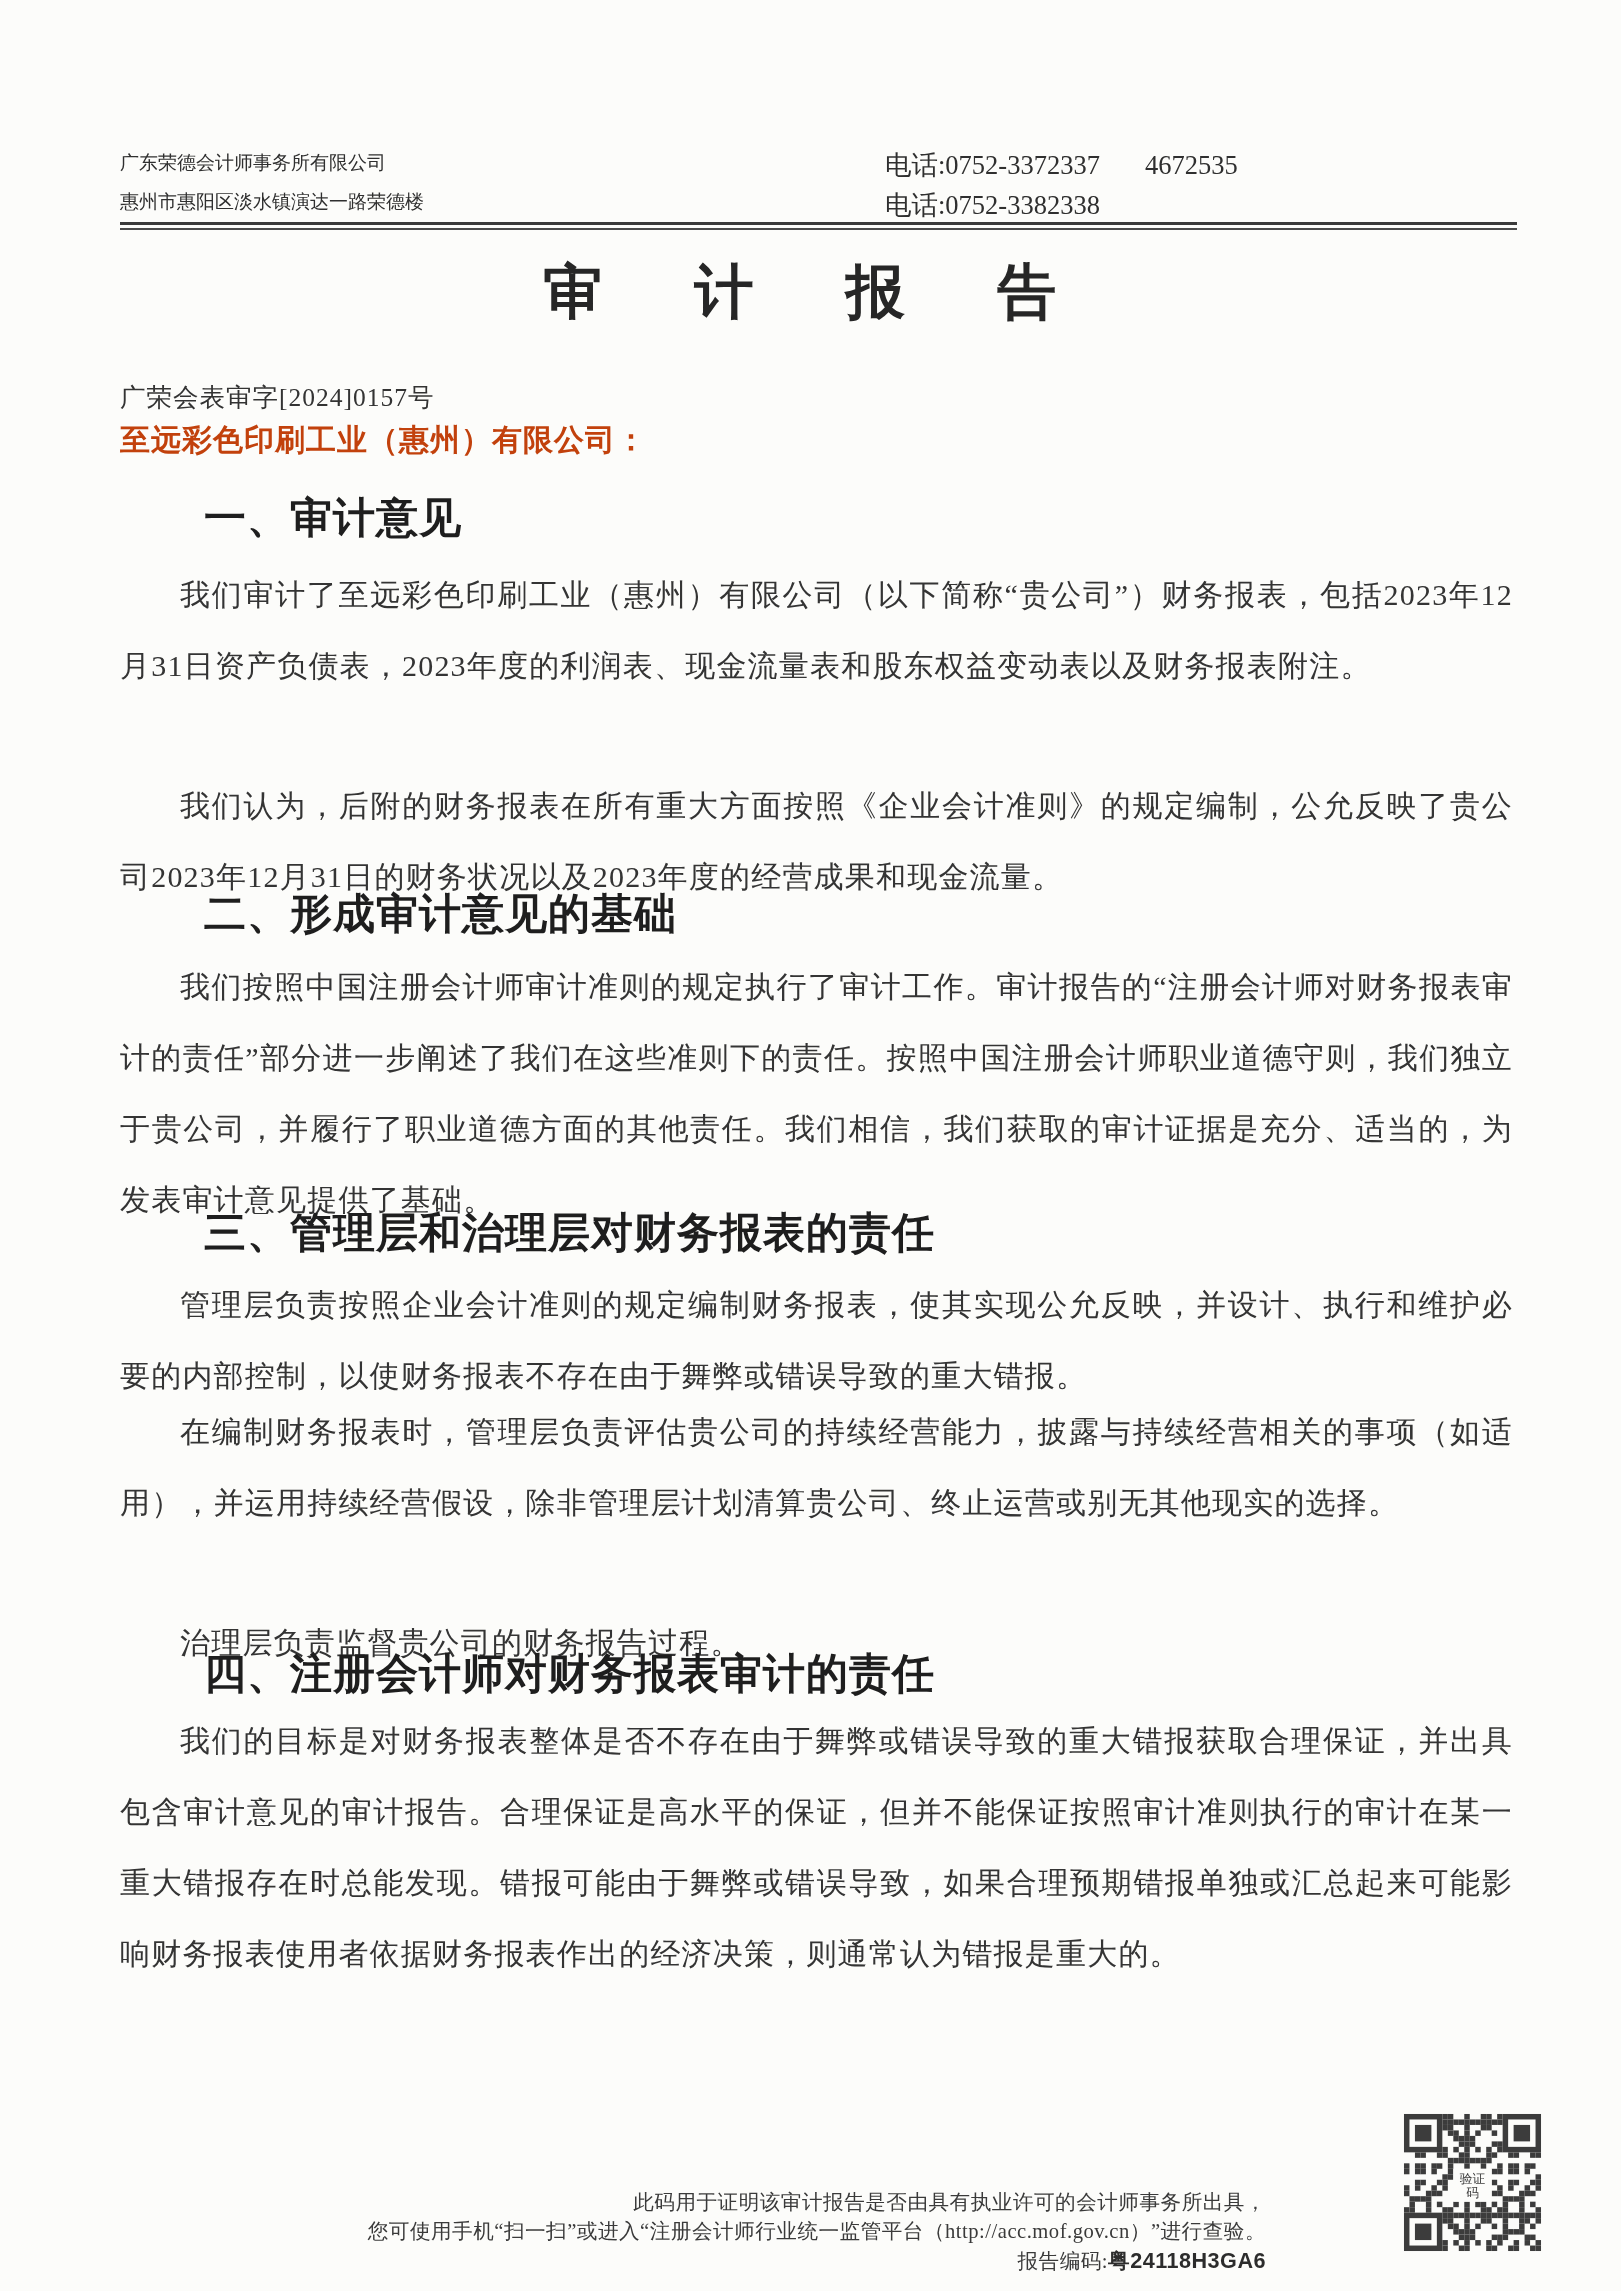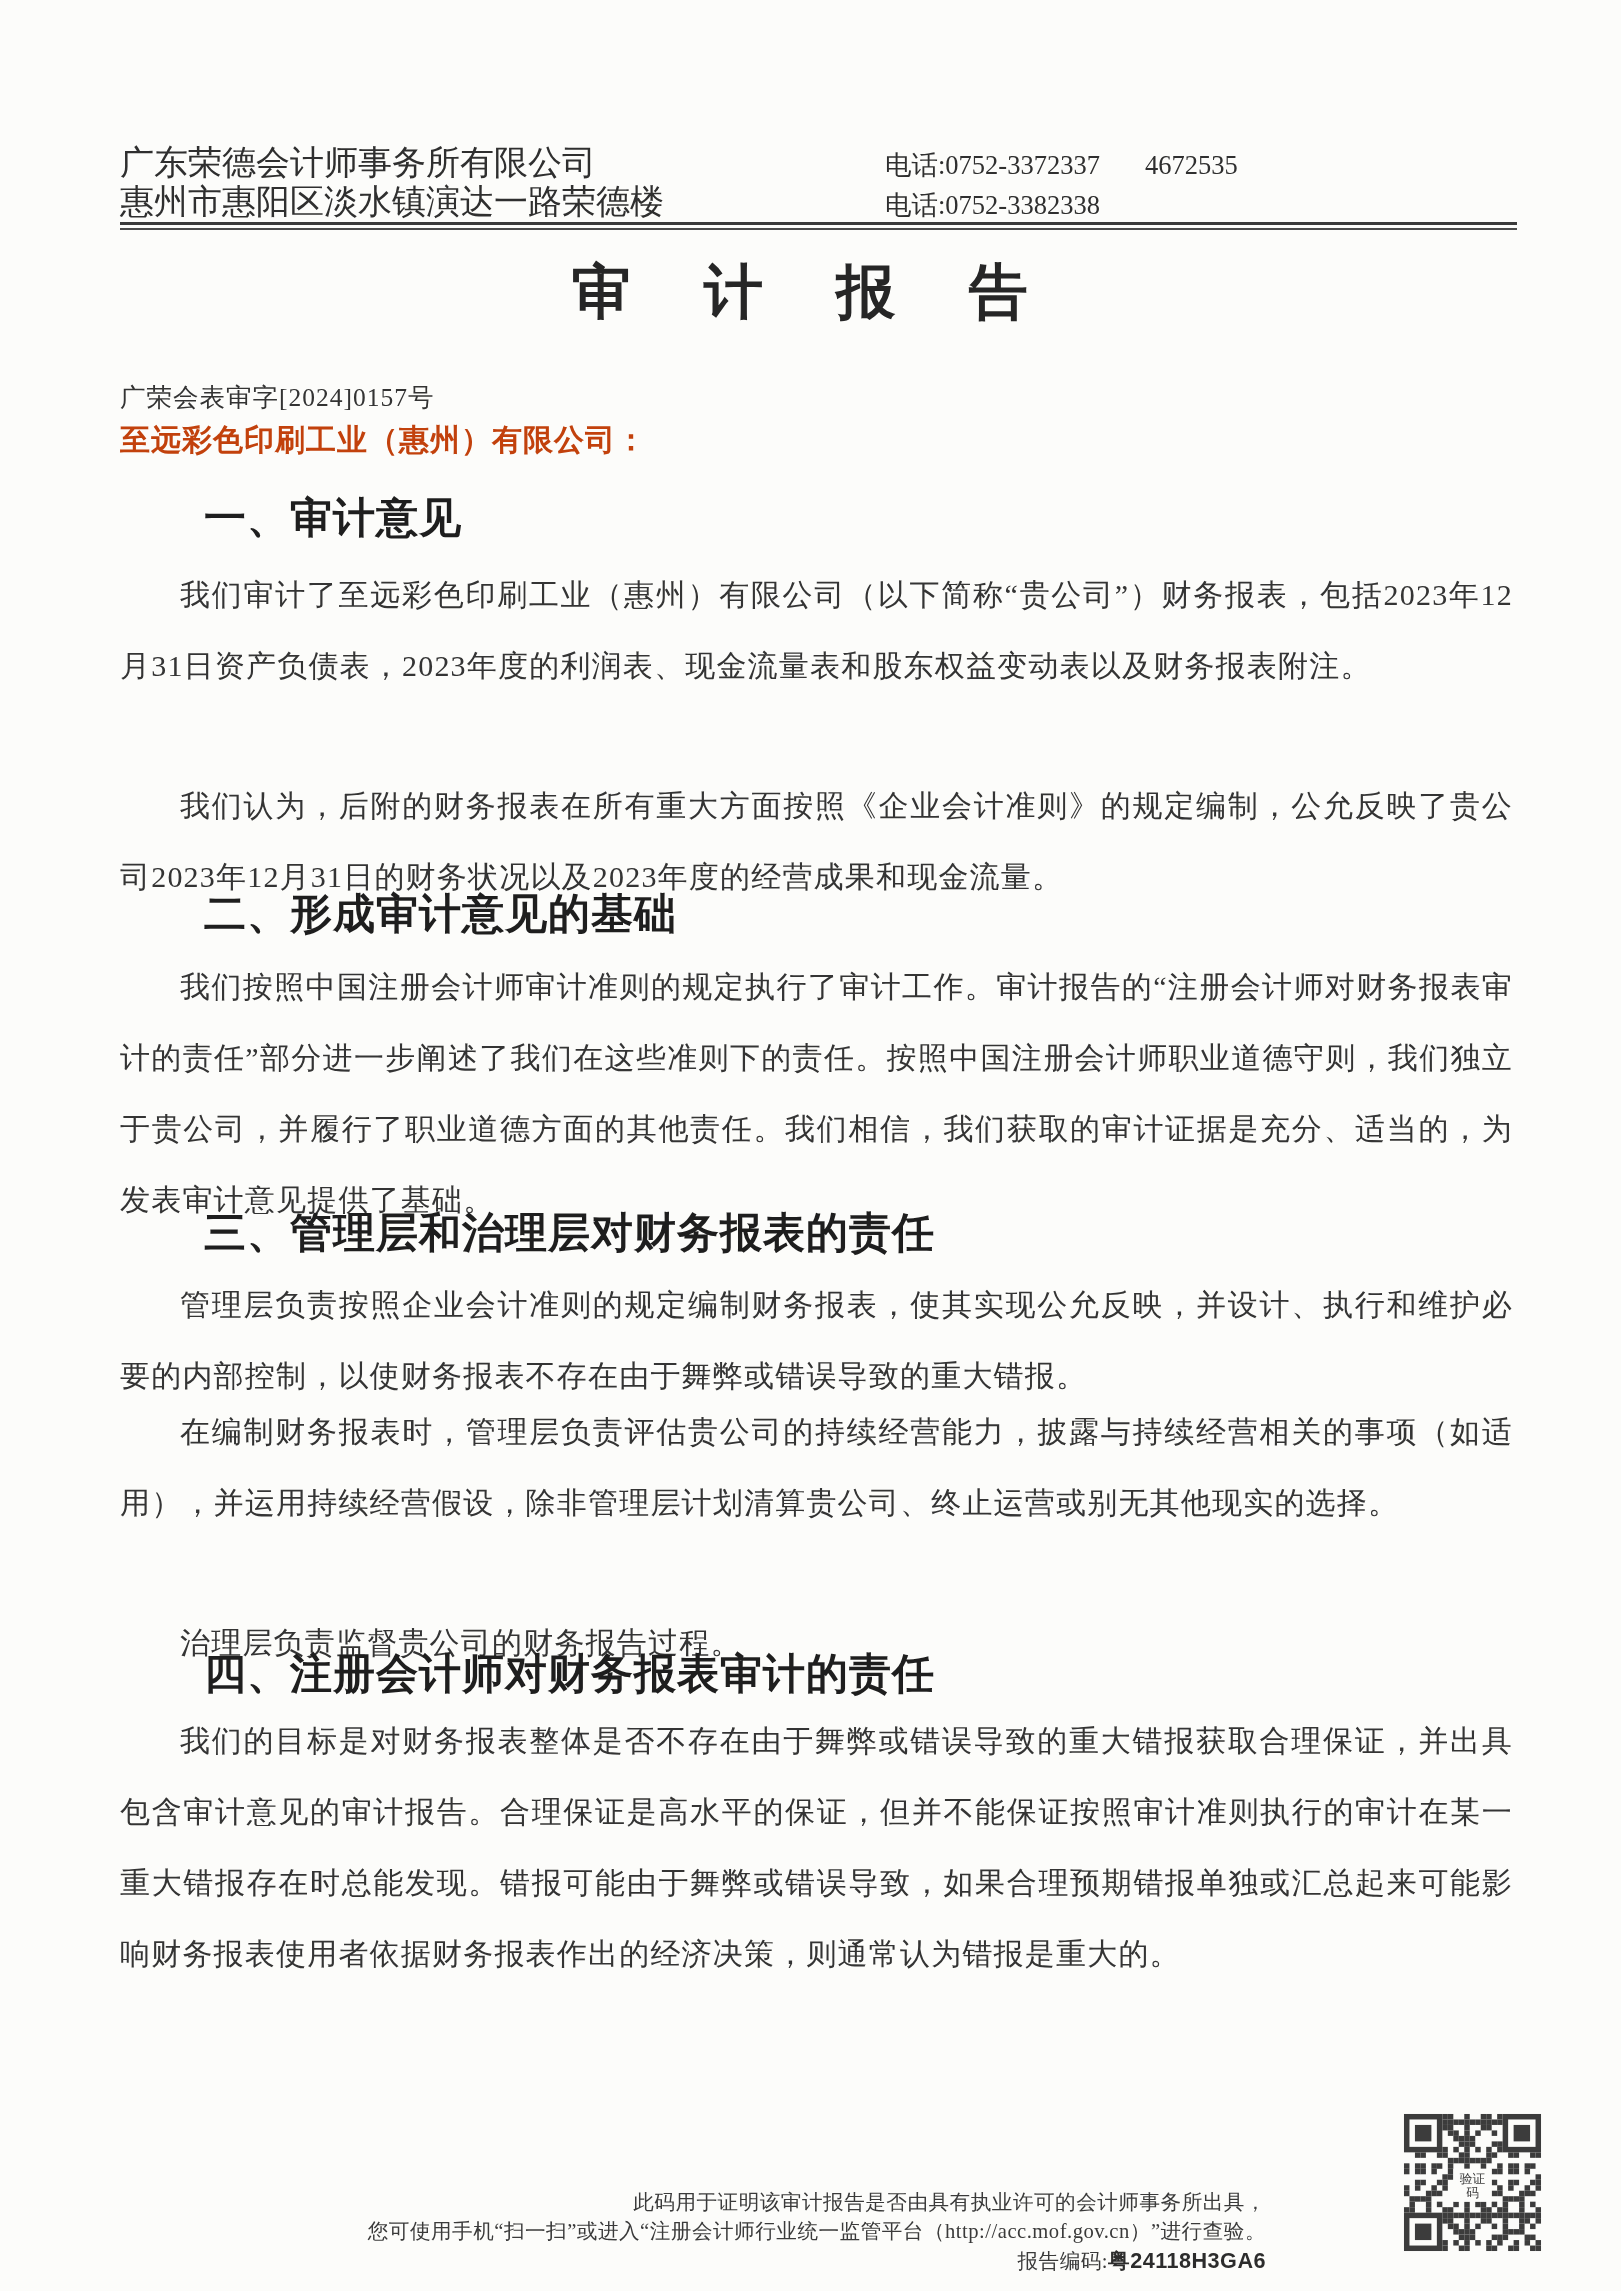--- a/index.html
+++ b/index.html
@@ -6,32 +6,32 @@
   .page{
     position:relative;
     width:1621px;height:2292px;
     margin:0 auto;
     background:#fcfcfa;
     overflow:hidden;
     color:#383838;
     font-family:"Liberation Serif","DejaVu Serif",serif;
   }
   
-  .hdr-left{position:absolute;left:120px;top:143px;font-size:34px;line-height:39px;color:#2f2f2f;font-family:Liberation Serif, serif;}
+  .hdr-left{position:absolute;left:120px;top:143px;font-size:19px;line-height:39px;color:#2f2f2f;font-family:Liberation Serif, serif;}
   .hdr-right{position:absolute;left:885px;top:145px;font-size:26.5px;line-height:40px;color:#2f2f2f;}
   .hdr-right .gap{display:inline-block;width:45px;}
   .rule1{position:absolute;left:120px;right:104px;top:222px;height:2.9px;background:#3a3a3a;}
   .rule2{position:absolute;left:120px;right:104px;top:228px;height:2px;background:#4a4a4a;}
   
   .title{
     position:absolute;left:10px;right:39px;top:253px;
     text-align:center;
     font-size:59px;font-weight:700;color:#262626;
     letter-spacing:21.6px;word-spacing:13.7px;
-    font-family:Liberation Sans, sans-serif;
+    font-family:Liberation Mono, monospace;
     padding-left:29px;
   }
   
   .report-no{
     position:absolute;left:120px;right:210px;top:380px;
     font-size:25.5px;color:#333;
     letter-spacing:1px;
   }
   .addressee{
     position:absolute;left:120px;top:420px;

